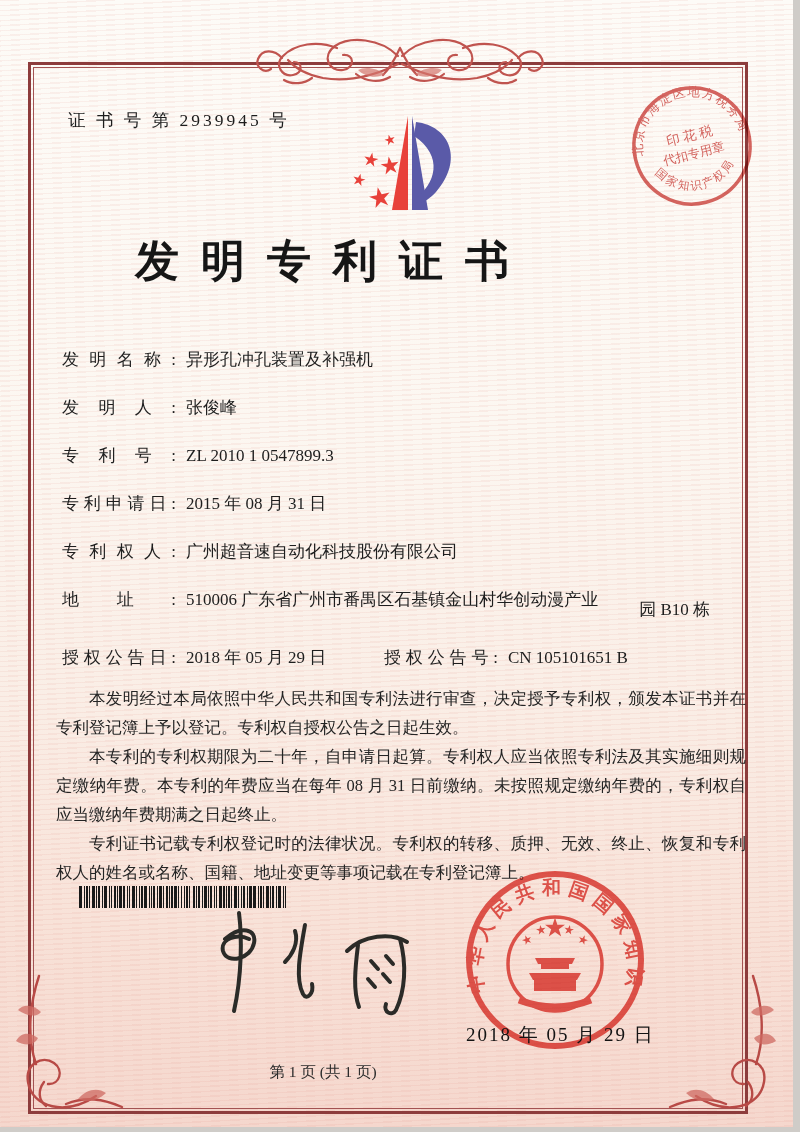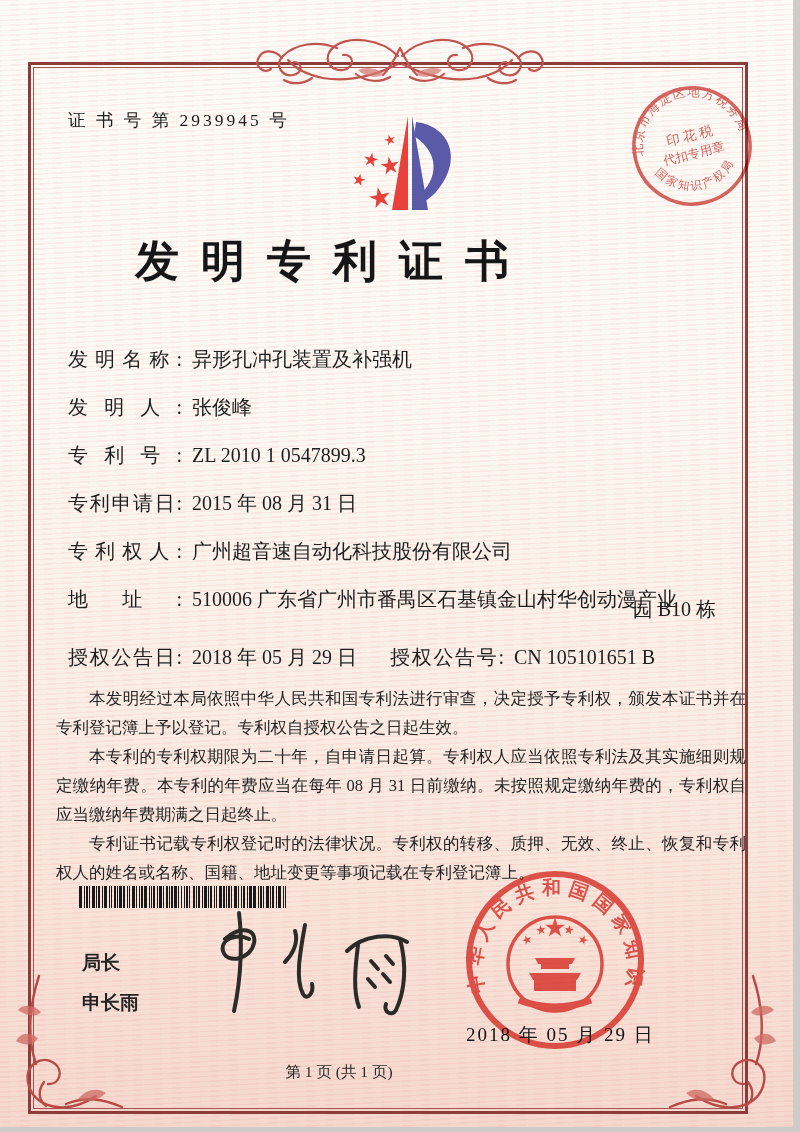--- a/index.html
+++ b/index.html
@@ -10,37 +10,37 @@
           repeating-linear-gradient(177deg, rgba(222,128,118,0.10) 0 1.5px, rgba(255,255,255,0) 1.5px 5px),
           linear-gradient(180deg,#fdfbf7 0%,#fcf7f1 38%,#faeee6 62%,#f8e2d8 82%,#f5d7cd 100%);
         overflow:hidden;}
   .frame{position:absolute;left:28px;top:62px;width:714px;height:1046px;
          border:3px solid #8d3c3c;}
   .frame::before{content:"";position:absolute;inset:2px;border:1px solid #a35252;}
   .abs{position:absolute;}
   .certno{left:68px;top:108px;font-size:17.5px;letter-spacing:3px;color:#1d1d1d;}
   .title{left:0;top:232px;width:644px;text-align:center;font-size:44px;font-weight:bold;
          letter-spacing:22px;padding-left:22px;box-sizing:border-box;color:#161616;}
-  .fields{left:68px;top:346px;width:648px;font-size:20px;color:#1e1e1e;}
+  .fields{left:62px;top:346px;width:648px;font-size:17px;color:#1e1e1e;}
   .frow{position:relative;margin-bottom:21px;line-height:27px;}
   .flabel{display:inline-block;width:114px;text-align:justify;text-align-last:justify;
           vertical-align:top;}
   .fvalue{display:inline-block;margin-left:10px;vertical-align:top;}
   .addr2{margin-left:124px;line-height:27px;margin-top:-19px;margin-bottom:21px;text-align:right;}
   .pair2{position:absolute;left:322px;top:0;white-space:nowrap;}
   .paras{left:56px;top:684px;width:690px;font-size:16.5px;line-height:29px;
          color:#242424;text-align:justify;}
   .paras p{margin:0;text-indent:2em;}
   .barcode{left:78px;top:886px;}
   .officer{left:82px;top:942px;font-family:"DejaVu Sans","Liberation Sans",sans-serif;
            font-size:19px;font-weight:600;color:#242424;line-height:40px;}
   .signature{left:195px;top:905px;}
   .seal{left:455px;top:858px;width:200px;height:200px;opacity:.88;mix-blend-mode:multiply;}
   .sealdate{left:466px;top:1022px;font-size:19px;letter-spacing:2px;color:#141414;z-index:5;}
-  .footer{left:16px;top:1062px;width:646px;text-align:center;font-size:15.5px;color:#2a2a2a;}
+  .footer{left:0;top:1062px;width:646px;text-align:center;font-size:15.5px;color:#2a2a2a;}
   .taxstamp{left:612px;top:66px;width:160px;height:160px;transform:rotate(-14deg);opacity:.82;
             mix-blend-mode:multiply;}
   .logo{left:338px;top:110px;width:126px;height:120px;}
   .orn-top{left:238px;top:34px;width:324px;height:56px;}
   .orn-bl{left:8px;top:966px;width:118px;height:150px;}
   .orn-br{left:666px;top:966px;width:118px;height:150px;transform:scaleX(-1);}
   svg text{font-family:"Liberation Serif","DejaVu Serif",serif;}
 </style>
 </head>
 <body>
@@ -160,24 +160,20 @@
   <div class="abs paras">
     <p>本发明经过本局依照中华人民共和国专利法进行审查，决定授予专利权，颁发本证书并在专利登记簿上予以登记。专利权自授权公告之日起生效。</p>
     <p>本专利的专利权期限为二十年，自申请日起算。专利权人应当依照专利法及其实施细则规定缴纳年费。本专利的年费应当在每年 08 月 31 日前缴纳。未按照规定缴纳年费的，专利权自应当缴纳年费期满之日起终止。</p>
     <p>专利证书记载专利权登记时的法律状况。专利权的转移、质押、无效、终止、恢复和专利权人的姓名或名称、国籍、地址变更等事项记载在专利登记簿上。</p>
   </div>
 
   <svg class="abs barcode" width="210" height="22" viewBox="0 0 210 22">
     <path d="M1,11 H209" stroke="#191919" stroke-width="22" stroke-dasharray="3 2 1 1 2 1 1 2 3 1 1 1 2 2 1 1 3 2 1 1 1 2 2 1 1 1 3 1 2 2 1 1 1 2 3 1 1 2 1 1 2 1 3 2 1 1 1 1 2 2 1 1 3 1 1 2 2 1 1 1 2 1 3 1 1 2 1 2 1 1 2 1 1 3 2 1 1 1 2 2 1 1 3 1 1 1 2 2 1 1 1 2 3 1 2 1 1 1 2 1 1 2 3 1 1 2 1 1 2 2 1 1 3 1"></path>
   </svg>
 
-  <div class="abs officer">
-    <div>局长</div>
-    <div>申长雨</div>
-  </div>
 
   <svg class="abs signature" width="250" height="115" viewBox="0 0 250 115">
     <g stroke="#2b2b28" stroke-width="4" fill="none" stroke-linecap="round" stroke-linejoin="round">
       <path d="M30,34 C46,20 62,24 59,38 C56,54 32,60 28,46 C25,34 42,28 54,34"></path>
       <path d="M44,8 C47,32 47,70 39,106"></path>
       <path d="M100,26 C104,38 97,50 90,57"></path>
       <path d="M110,20 C105,48 100,74 108,89 C112,96 119,88 117,79"></path>
       <path d="M152,46 C168,30 196,27 212,37"></path>
       <path d="M163,40 C160,64 158,86 164,102"></path>
       <path d="M205,34 C212,60 210,86 201,105 C197,112 188,107 191,99"></path>

